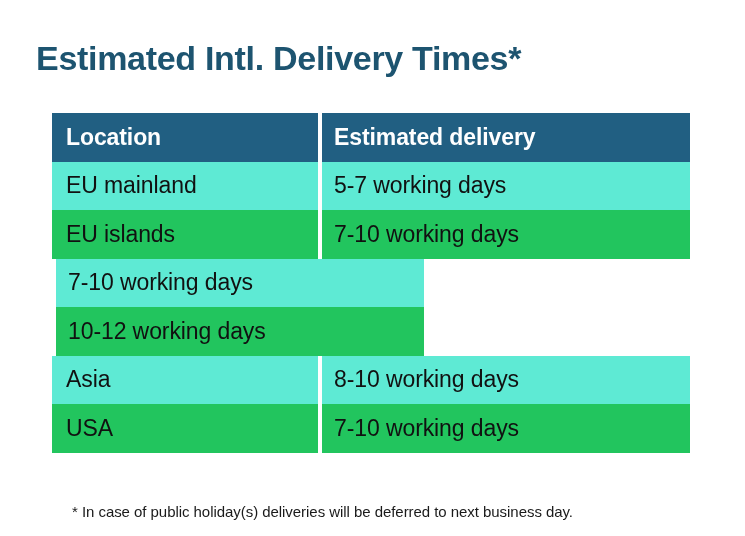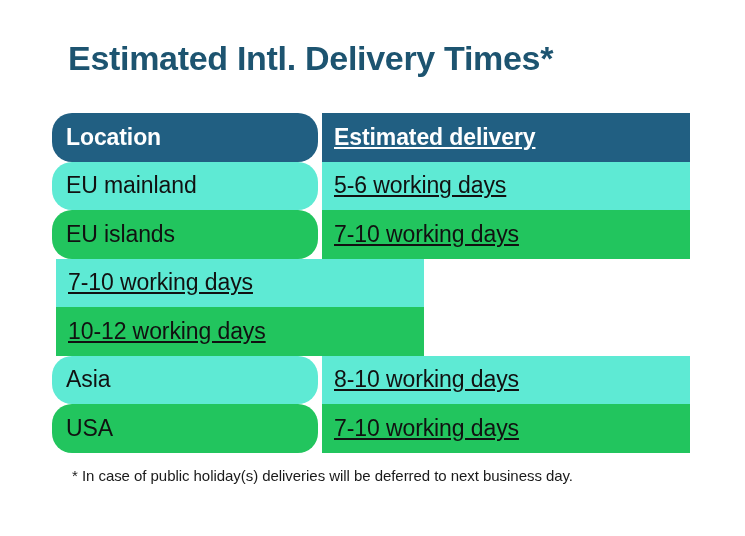--- a/index.html
+++ b/index.html
@@ -19,21 +19,21 @@
     position: absolute;
     left: 0;
     top: 0;
     width: 745px;
     height: 536px;
     background: #ffffff;
   }
 
   .title {
     position: absolute;
-    left: 68px;
+    left: 36px;
     top: 36px;
     font-size: 34px;
     font-weight: 700;
     letter-spacing: -0.3px;
     color: #1d5470;
     white-space: nowrap;
     line-height: 44px;
   }
 
   .table {
@@ -56,33 +56,31 @@
     align-items: center;
     box-sizing: border-box;
     height: 100%;
     overflow: hidden;
     white-space: nowrap;
   }
 
   .cell-location {
     width: 266px;
     padding-left: 14px;
-    border-radius: 20px;
   }
 
   .cell-gap {
     width: 4px;
     background: #ffffff;
     flex: 0 0 4px;
   }
 
   .cell-delivery {
     width: 368px;
     padding-left: 12px;
-    text-decoration: underline;
   }
 
   .header-row .cell-location,
   .header-row .cell-delivery {
     background: #215f82;
     color: #ffffff;
     font-size: 23px;
     font-weight: 700;
     letter-spacing: -0.1px;
   }
@@ -102,21 +100,21 @@
   .body-row .cell-location,
   .body-row .cell-delivery {
     font-size: 23px;
     font-weight: 400;
     letter-spacing: -0.1px;
   }
 
   .footnote {
     position: absolute;
     left: 72px;
-    top: 467px;
+    top: 503px;
     font-size: 15px;
     font-weight: 400;
     color: #1a1a1a;
     white-space: nowrap;
     letter-spacing: -0.05px;
   }
 </style>
 </head>
 <body>
 
@@ -128,21 +126,21 @@
 
     <div class="table-row header-row">
       <div class="cell cell-location">Location</div>
       <div class="cell-gap"></div>
       <div class="cell cell-delivery">Estimated delivery</div>
     </div>
 
     <div class="table-row body-row row-dark">
       <div class="cell cell-location">EU mainland</div>
       <div class="cell-gap"></div>
-      <div class="cell cell-delivery">5-6 working days</div>
+      <div class="cell cell-delivery">5-7 working days</div>
     </div>
 
     <div class="table-row body-row row-light">
       <div class="cell cell-location">EU islands</div>
       <div class="cell-gap"></div>
       <div class="cell cell-delivery">7-10 working days</div>
     </div>
 
     <div class="table-row body-row row-dark">
       <div class="cell-gap"></div>

